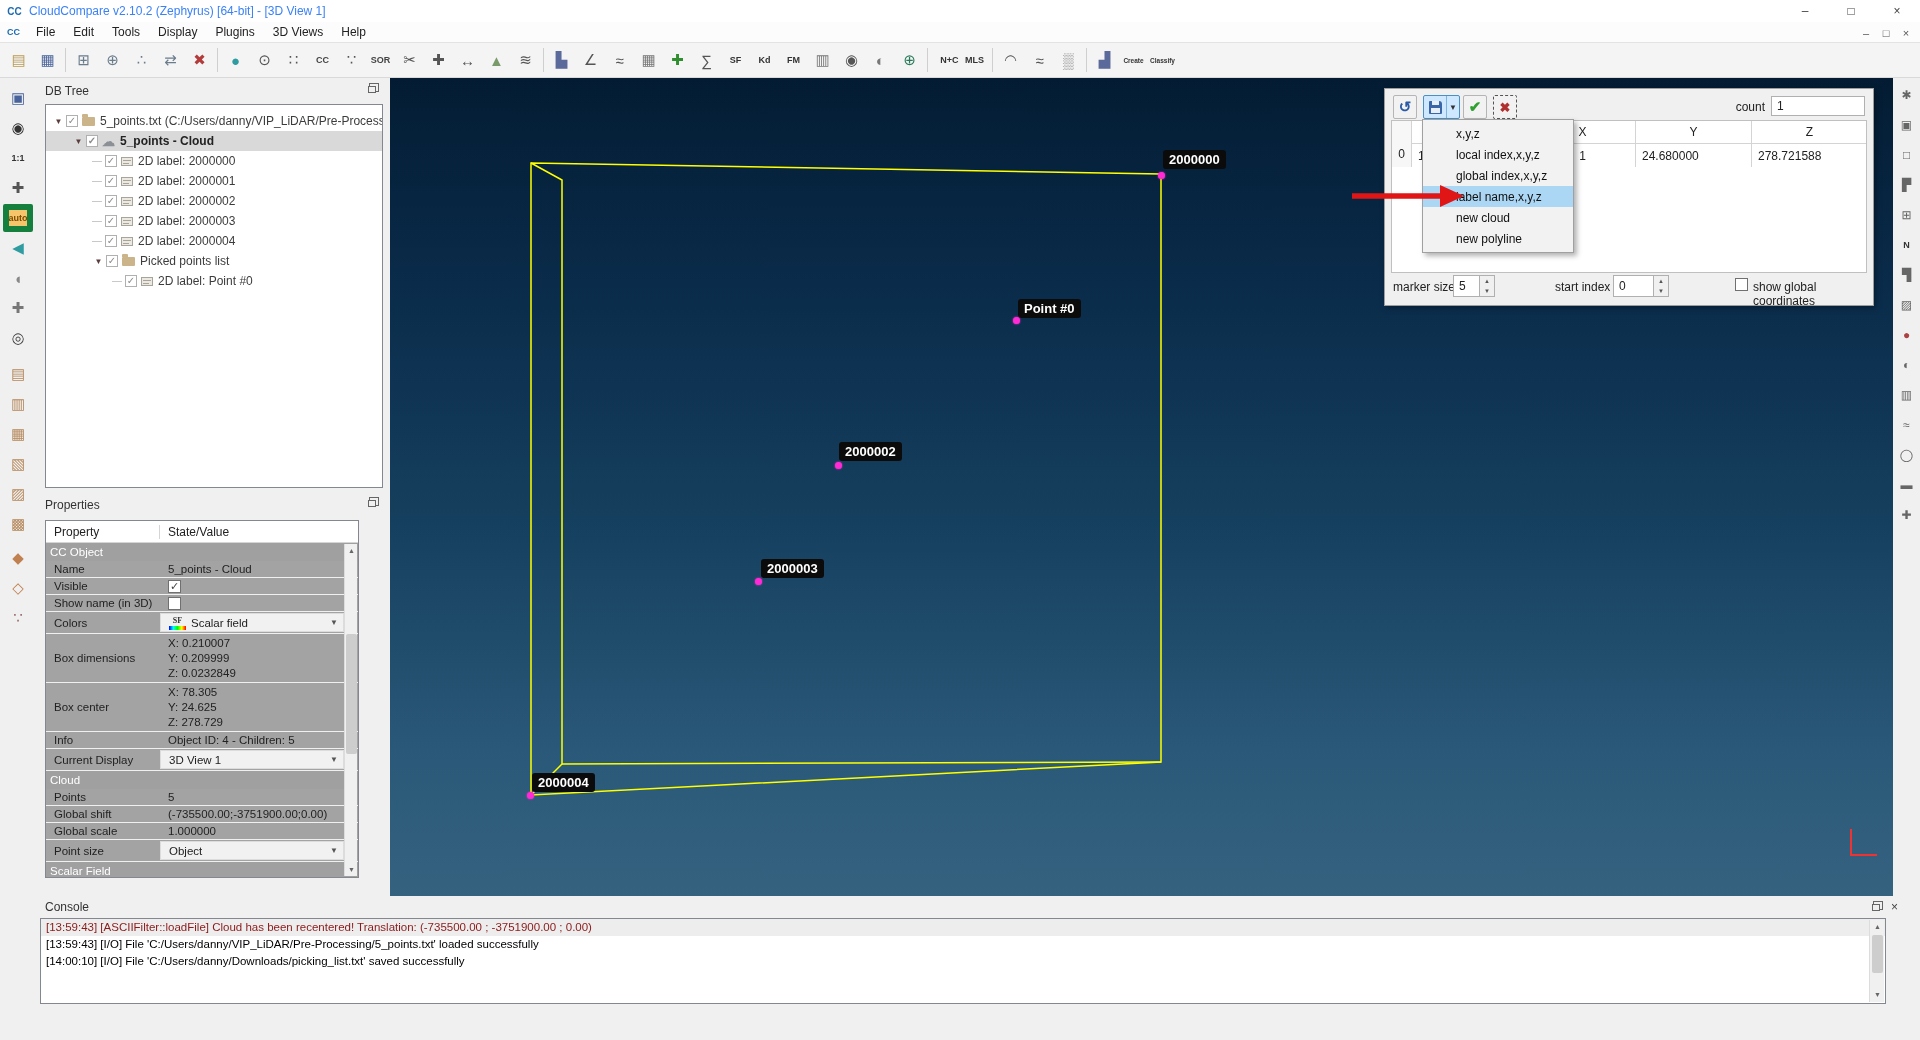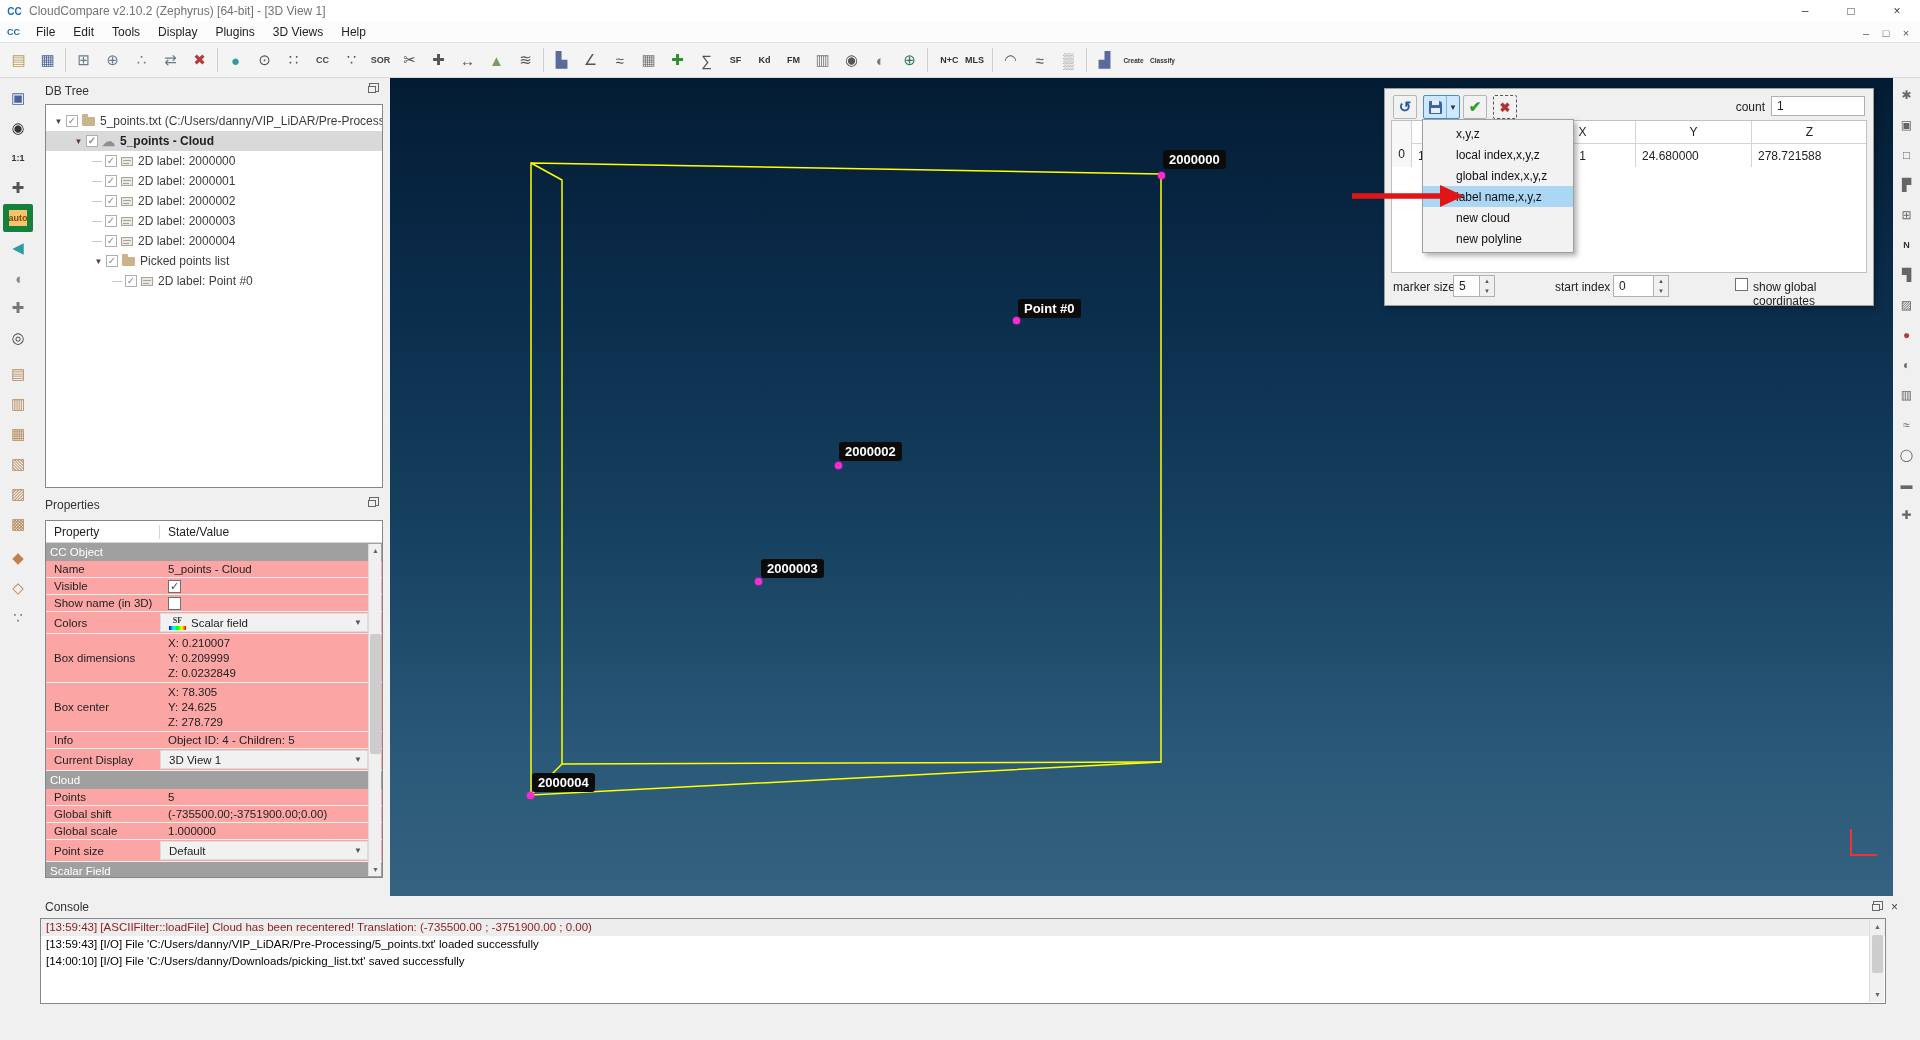--- a/index.html
+++ b/index.html
@@ -5,21 +5,21 @@
   * { margin:0; padding:0; box-sizing:border-box; }
   html,body { width:1920px; height:1040px; overflow:hidden; background:#f0f0f0;
     font-family:"Liberation Sans", sans-serif; font-size:12px; color:#222; }
   #root { position:relative; width:1920px; height:1040px; background:#f0f0f0; }
 
   
   #titlebar { position:absolute; left:0; top:0; width:1920px; height:22px; background:#ffffff;
     display:flex; align-items:center; }
   .cc-logo { display:inline-flex; align-items:center; justify-content:center; width:15px; height:15px;
     border-radius:3px; color:#1d6ab0; font-weight:bold; font-size:10px; margin:0 7px 0 7px; }
-  #titlebar .title-text { color:#737373; font-size:12px; }
+  #titlebar .title-text { color:#3b82f6; font-size:12px; }
   #title-controls { position:absolute; right:0; top:0; height:22px; display:flex; }
   .title-btn { width:46px; height:22px; display:flex; align-items:center; justify-content:center;
     color:#444; font-size:12px; }
 
   
   #menubar { position:absolute; left:0; top:22px; width:1920px; height:21px; background:#fcfcfc;
     border-bottom:1px solid #e3e3e3; display:flex; align-items:center; }
   .menu-item { padding:0 9px; height:21px; display:flex; align-items:center; color:#222; font-size:12px; }
   #mdi-controls { position:absolute; right:4px; top:0; height:21px; display:flex; }
   .mdi-btn { width:20px; height:21px; display:flex; align-items:center; justify-content:center;
@@ -67,21 +67,21 @@
   .tree-ico { flex:none; margin-right:5px; }
   .ico-folder { width:13px; height:9px; background:#cbb489; border-radius:1px; position:relative; }
   .ico-folder::before { content:""; position:absolute; left:0; top:-3px; width:6px; height:3px;
     background:#cbb489; border-radius:1px 1px 0 0; }
   .ico-cloud { color:#8a9096; font-size:13px; line-height:13px; }
   .ico-label { width:12px; height:9px; background:#ece9e2; border:1px solid #a9a49a; position:relative; }
   .ico-label::before { content:""; position:absolute; left:1px; top:2px; width:8px; height:1px; background:#a9a49a; }
   .ico-label::after { content:""; position:absolute; left:1px; top:5px; width:6px; height:1px; background:#a9a49a; }
 
   
-  #props-box { position:absolute; left:45px; top:520px; width:338px; height:358px; background:#fca5a5;
+  #props-box { position:absolute; left:45px; top:520px; width:314px; height:358px; background:#a3a3a3;
     border:1px solid #828790; overflow:hidden; }
   .prop-header { display:flex; height:22px; border-bottom:1px solid #d5d5d5; background:#fff;
     font-size:12px; color:#222; align-items:center; }
   .prop-header .ph1 { width:114px; padding-left:8px; border-right:1px solid #d5d5d5; }
   .prop-header .ph2 { padding-left:8px;text-align:right; }
   .prop-section { height:18px; background:#a0a0a0; color:#fff; font-size:11.5px; display:flex;
     align-items:center; padding-left:4px; }
   .prow { display:flex; border-bottom:1px solid #f0f0f0; font-size:11.5px; }
   .prow .plabel { width:114px; flex:none; padding-left:8px; display:flex; align-items:center; color:#222; }
   .prow .pvalue { flex:1; padding-left:8px; display:flex; align-items:center; position:relative; }
@@ -526,21 +526,21 @@
         </div>
         <div class="prow h17">
           <div class="plabel">Global scale</div>
           <div class="pvalue">
             <span>1.000000</span>
           </div>
         </div>
         <div class="prow h22">
           <div class="plabel">Point size</div>
           <div class="pvalue combo">
-            <span>Default</span>
+            <span>Object</span>
             <span class="combo-arrow">▼</span>
           </div>
         </div>
         <div class="prop-section">Scalar Field</div>
       </div>
     <div class="pscroll">
       <div class="arr" style="top:0;">▲</div>
       <div class="thumb" style="top:90px; height:120px;"></div>
       <div class="arr" style="bottom:0;">▼</div>
     </div>

